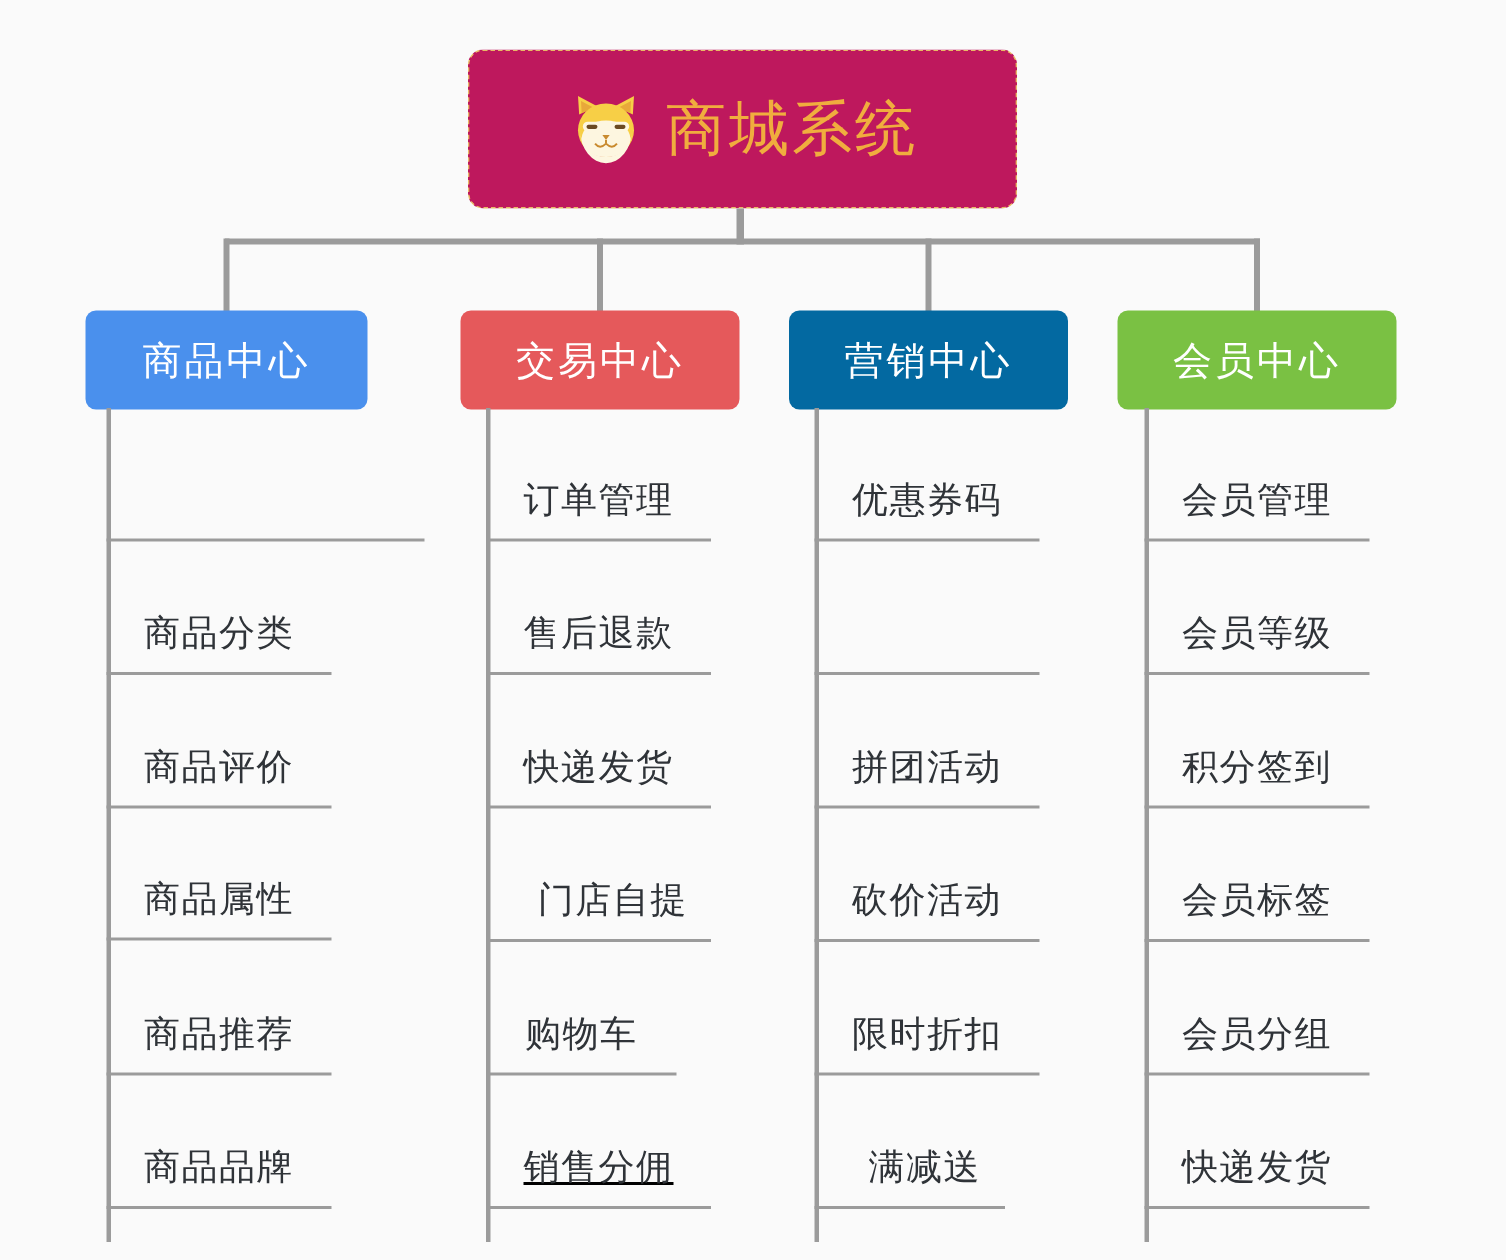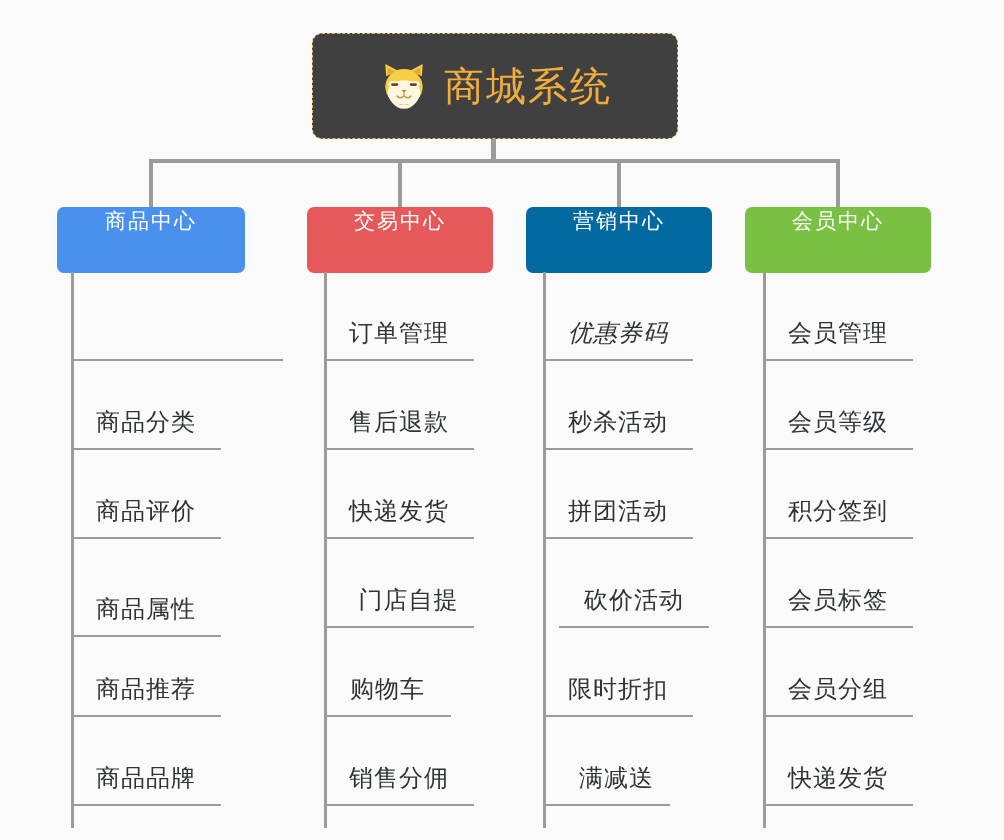--- a/index.html
+++ b/index.html
@@ -10,21 +10,21 @@
     overflow:hidden;
     position:relative;
   }
   #canvas{position:relative;width:1004px;height:840px;}
 
   
   .root-node{
     position:absolute;
     left:312px; top:33px;
     width:366px; height:106px;
-    background:#404040;
+    background:#be185d;
     border:1px dashed #e8b964;
     border-radius:10px;
     box-sizing:border-box;
     display:flex;align-items:center;justify-content:center;
     gap:14px;
   }
   .root-icon{
     width:52px;height:52px;
     position:relative;
     flex:0 0 auto;
@@ -40,23 +40,23 @@
   
   .line{position:absolute;background:#9b9b9b;}
   .v{width:4px;}
   .h{height:4px;}
 
   
   .cat-box{
     position:absolute;
     height:66px;
     border-radius:7px;
-    display:flex;align-items:flex-start;justify-content:center;
+    display:flex;align-items:center;justify-content:center;
     color:#ffffff;
-    font-size:21px;
+    font-size:26px;
     letter-spacing:2px;
     white-space:nowrap;
     box-sizing:border-box;
   }
 
   
   .col{position:absolute;top:272px;}
   .col-spine{
     position:absolute;
     left:0; top:0;
@@ -150,21 +150,21 @@
       <span class="leaf-underline" style="width:212px;"></span>
     </div>
     <div class="leaf" style="top:89px;width:150px;">
       <span class="leaf-label">商品分类</span>
       <span class="leaf-underline" style="width:150px;"></span>
     </div>
     <div class="leaf" style="top:178px;width:150px;">
       <span class="leaf-label">商品评价</span>
       <span class="leaf-underline" style="width:150px;"></span>
     </div>
-    <div class="leaf" style="top:276px;width:150px;">
+    <div class="leaf" style="top:266px;width:150px;">
       <span class="leaf-label">商品属性</span>
       <span class="leaf-underline" style="width:150px;"></span>
     </div>
     <div class="leaf" style="top:356px;width:150px;">
       <span class="leaf-label">商品推荐</span>
       <span class="leaf-underline" style="width:150px;"></span>
     </div>
     <div class="leaf" style="top:445px;width:150px;">
       <span class="leaf-label">商品品牌</span>
       <span class="leaf-underline" style="width:150px;"></span>
@@ -187,42 +187,41 @@
       <span class="leaf-underline" style="width:150px;"></span>
     </div>
     <div class="leaf" style="top:267px;width:150px;padding-left:19px;">
       <span class="leaf-label">门店自提</span>
       <span class="leaf-underline" style="width:150px;"></span>
     </div>
     <div class="leaf" style="top:356px;width:127px;">
       <span class="leaf-label">购物车</span>
       <span class="leaf-underline" style="width:127px;"></span>
     </div>
-    <div class="leaf" style="top:445px;width:150px;">
+    <div class="leaf" style="top:445px;width:150px;text-decoration:underline;">
       <span class="leaf-label">销售分佣</span>
       <span class="leaf-underline" style="width:150px;"></span>
     </div>
   </div>
 
   <div class="col" style="left:543px;">
     <div class="col-spine" style="height:556px;"></div>
 
-    <div class="leaf" style="top:0px;width:150px;font-style:italic;">
+    <div class="leaf" style="top:0px;width:150px;">
       <span class="leaf-label">优惠券码</span>
       <span class="leaf-underline" style="width:150px;"></span>
     </div>
     <div class="leaf" style="top:89px;width:150px;">
-      <span class="leaf-label">秒杀活动</span>
       <span class="leaf-underline" style="width:150px;"></span>
     </div>
     <div class="leaf" style="top:178px;width:150px;">
       <span class="leaf-label">拼团活动</span>
       <span class="leaf-underline" style="width:150px;"></span>
     </div>
-    <div class="leaf" style="top:267px;width:150px;margin-left:16px;">
+    <div class="leaf" style="top:267px;width:150px;">
       <span class="leaf-label">砍价活动</span>
       <span class="leaf-underline" style="width:150px;"></span>
     </div>
     <div class="leaf" style="top:356px;width:150px;">
       <span class="leaf-label">限时折扣</span>
       <span class="leaf-underline" style="width:150px;"></span>
     </div>
     <div class="leaf" style="top:445px;width:127px;padding-left:20px;">
       <span class="leaf-label">满减送</span>
       <span class="leaf-underline" style="width:127px;"></span>

